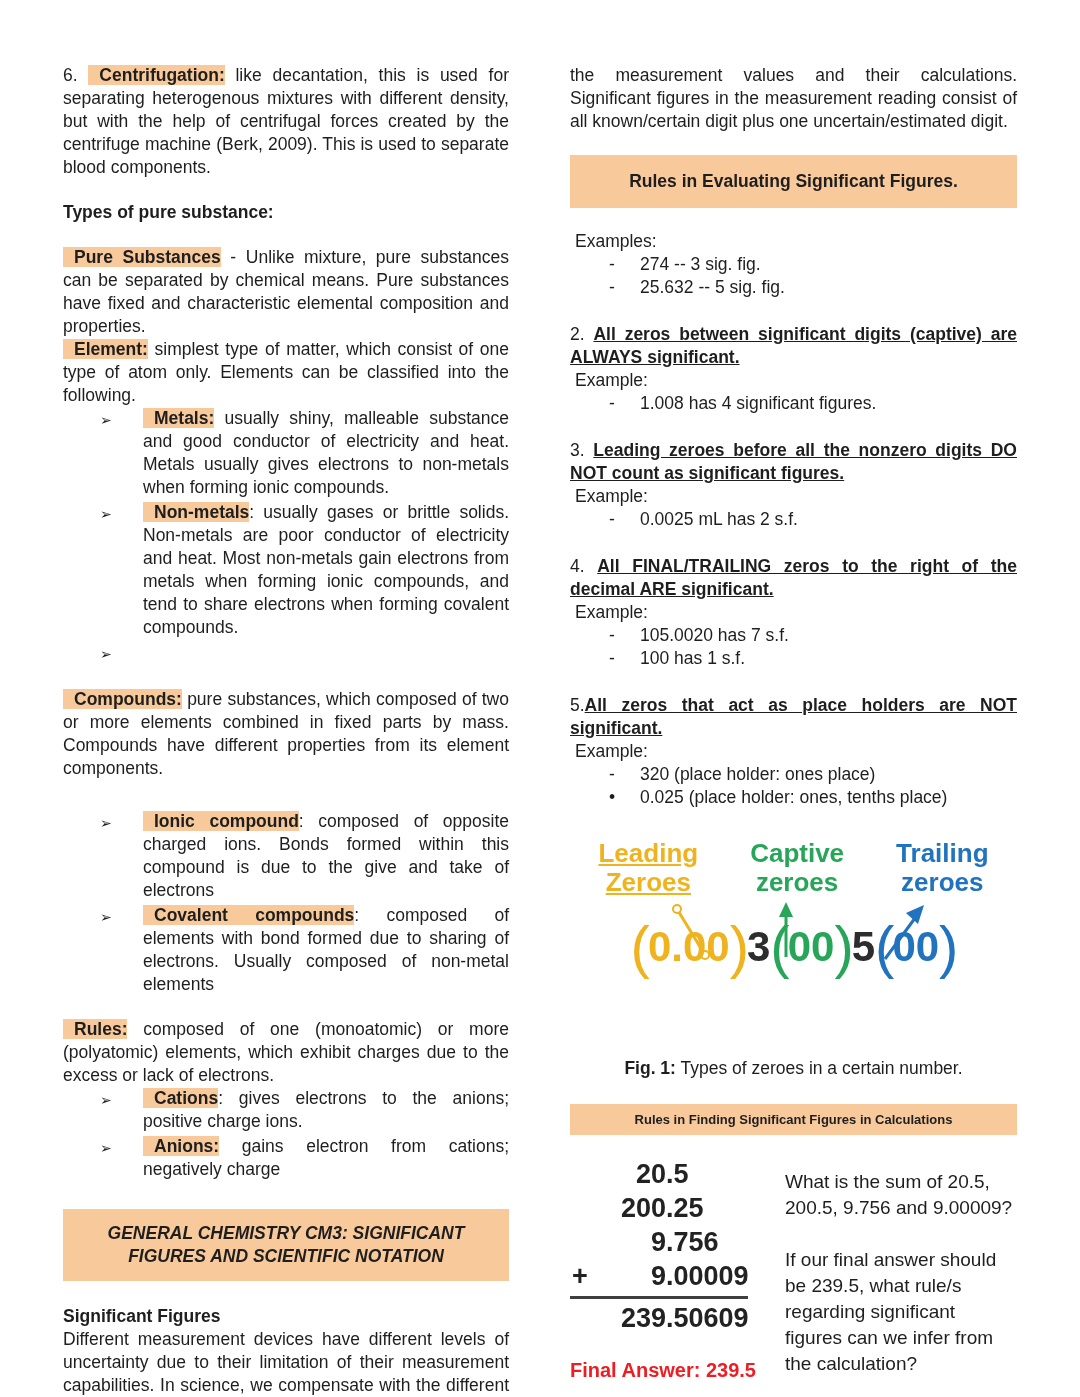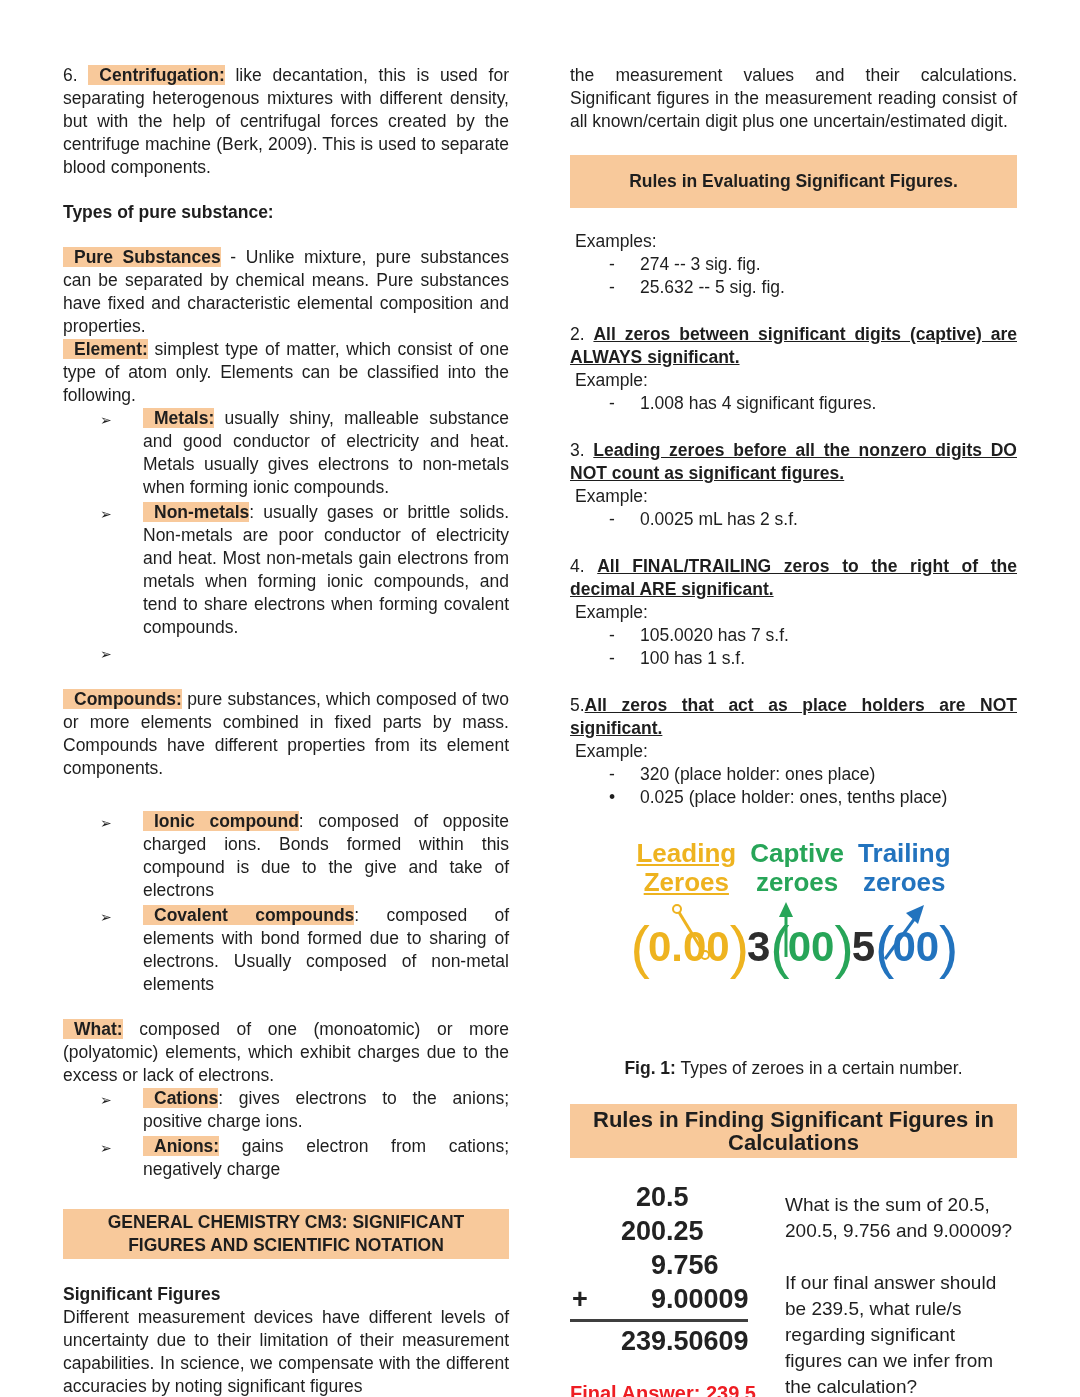--- a/index.html
+++ b/index.html
@@ -19,37 +19,37 @@
   .b.hl,.bhl{font-weight:bold;background:var(--highlight);padding-left:11px;}
   .bu{font-weight:bold;text-decoration:underline;}
 
   .bullets{margin:0 0 22px 0;}
   .bullet{display:flex;margin-bottom:2px;}
   .bullet .bm{flex:0 0 27px;margin-left:37px;font-size:14px;padding-top:2px;}
   .bullet .bt{flex:1;text-align:justify;margin-left:16px;}
 
   .section-box{
     background:var(--highlight);font-weight:bold;text-align:center;
-    padding:2px 12px;margin:28px 0 24px 0;
+    padding:13px 12px;margin:28px 0 24px 0;font-style:italic;
   }
   .rules-box{
     background:var(--highlight);font-weight:bold;text-align:center;
     padding:15px 4px;margin:20px 0 22px 0;
   }
 
   .rule{margin-bottom:24px;}
   .rule-heading{text-align:justify;margin-bottom:0;}
   .ex-label{margin-left:5px;}
   .ex{display:flex;}
   .ex .em{flex:0 0 31px;margin-left:39px;}
   .ex .et{flex:1;}
 
   
   .fig{position:relative;height:212px;margin:30px 0 6px 0;}
-  .fig-labels{display:flex;justify-content:center;gap:14px;font-size:26px;font-weight:bold;line-height:29px;text-align:center;}
+  .fig-labels{display:flex;justify-content:center;gap:52px;font-size:26px;font-weight:bold;line-height:29px;text-align:center;}
   .lab-leading{color:var(--gold);text-decoration:underline;}
   .lab-captive{color:var(--green);}
   .lab-trailing{color:var(--blue);}
   .fig-number{position:absolute;left:0;right:0;top:96px;text-align:center;font-weight:bold;font-size:42px;white-space:nowrap;}
   .fig-number .par{font-weight:400;font-size:58px;vertical-align:-6px;letter-spacing:-2px;}
   .c-gold{color:var(--gold);}
   .c-green{color:var(--green);}
   .c-blue{color:var(--blue);}
   .c-dark{color:#2d2d2d;}
   .fig-arrows{position:absolute;inset:0;pointer-events:none;}
@@ -96,21 +96,21 @@
     <div class="bullet">
       <span class="bm">➢</span>
       <span class="bt"><span class="b hl">Ionic compound</span><span>: composed of opposite charged ions. Bonds formed within this compound is due to the give and take of electrons</span></span>
     </div>
     <div class="bullet">
       <span class="bm">➢</span>
       <span class="bt"><span class="b hl">Covalent compounds</span><span>: composed of elements with bond formed due to sharing of electrons. Usually composed of non-metal elements</span></span>
     </div>
   </div>
 
-  <p class="para tight"><span class="b hl">What:</span><span> composed of one (monoatomic) or more (polyatomic) elements, which exhibit charges due to the excess or lack of electrons.</span></p>
+  <p class="para tight"><span class="b hl">Rules:</span><span> composed of one (monoatomic) or more (polyatomic) elements, which exhibit charges due to the excess or lack of electrons.</span></p>
   <div class="bullets">
     <div class="bullet">
       <span class="bm">➢</span>
       <span class="bt"><span class="b hl">Cations</span><span>: gives electrons to the anions; positive charge ions.</span></span>
     </div>
     <div class="bullet">
       <span class="bm">➢</span>
       <span class="bt"><span class="b hl">Anions:</span><span> gains electron from cations; negatively charge</span></span>
     </div>
   </div>
@@ -207,21 +207,21 @@
       <line x1="315" y1="120" x2="348" y2="75" stroke="#2273be" stroke-width="3"></line>
       <polygon points="336,74 354,66 348,85" fill="#2273be"></polygon>
     </svg>
 
     <div class="fig-number">
       <span class="par c-gold">(</span><span class="c-gold">0.00</span><span class="par c-gold">)</span><span class="c-dark">3</span><span class="par c-green">(</span><span class="c-green">00</span><span class="par c-green">)</span><span class="c-dark">5</span><span class="par c-blue">(</span><span class="c-blue">00</span><span class="par c-blue">)</span>
     </div>
   </div>
   <p class="fig-caption"><span class="b">Fig. 1:</span><span> Types of zeroes in a certain number.</span></p>
 
-  <div class="rules-box" style="text-align:center;font-size:22px;padding:4px 12px;">Rules in Finding Significant Figures in Calculations</div>
+  <div class="rules-box" style="text-align:center;font-size:13px;padding:4px 12px;">Rules in Finding Significant Figures in Calculations</div>
 
   <div class="calc">
     <div class="math">
       <div class="mrow"><span class="mint">20</span><span>.5</span></div>
       <div class="mrow"><span class="mint">200</span><span>.25</span></div>
       <div class="mrow"><span class="mint">9</span><span>.756</span></div>
       <div class="mrow"><span class="mint">9</span><span>.00009</span></div>
       <span class="plus">+</span>
       <div class="sumline"></div>
       <div class="mrow"><span class="mint">239</span><span>.50609</span></div>

